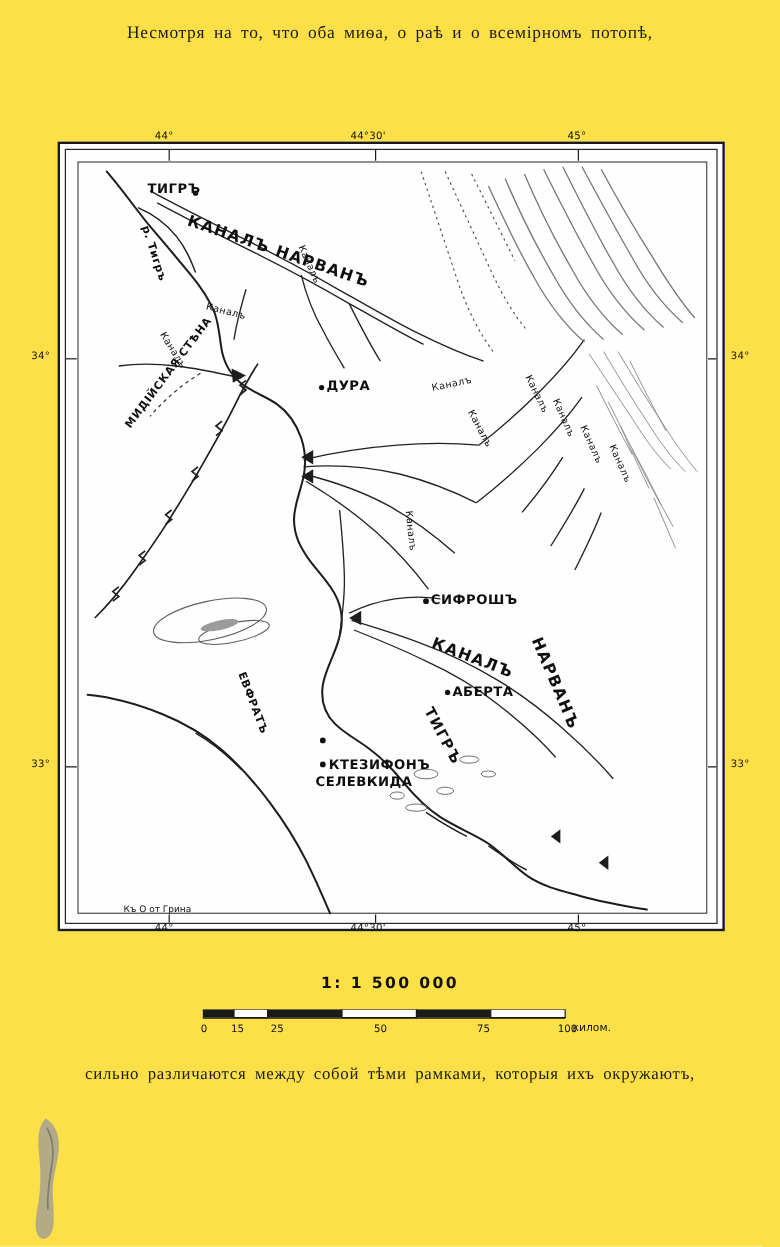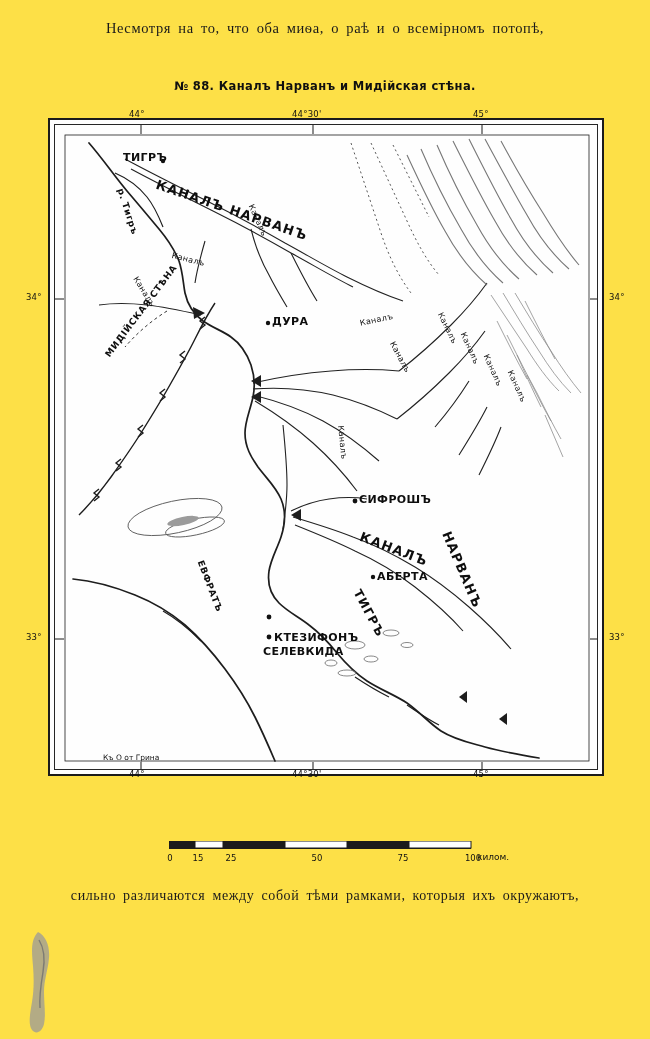--- a/index.html
+++ b/index.html
@@ -172,21 +172,20 @@
     height: 105px;
   }
 </style>
 </head>
 <body>
 
 <div class="page">
 
   <div class="body-line top-line">Несмотря  на  то,  что  оба  миѳа,  о  раѣ  и о  всемірномъ  потопѣ,</div>
 
-  <div class="fig-caption">№ 88.  Каналъ Нарванъ  и  Мидійская стѣна.</div>
 
   <div class="map-frame">
     <div class="map-inner">
 
       <svg class="map-svg" width="544" height="646" viewBox="0 0 544 646">
         <defs>
           <style>
             .riv { fill:none; stroke:#1d1d1d; stroke-width:1.7; stroke-linejoin:round; stroke-linecap:round; }
             .riv2 { fill:none; stroke:#1d1d1d; stroke-width:1.2; }
             .cnl { fill:none; stroke:#222; stroke-width:1.1; }
@@ -377,20 +376,21 @@
     <div class="grat" style="left:79px; top:649px;">44°</div>
     <div class="grat" style="left:242px; top:649px;">44°30'</div>
     <div class="grat" style="left:423px; top:649px;">45°</div>
 
     <div class="grat" style="left:-24px; top:172px;">34°</div>
     <div class="grat" style="left:-24px; top:512px;">33°</div>
     <div class="grat" style="left:559px; top:172px;">34°</div>
     <div class="grat" style="left:559px; top:512px;">33°</div>
   </div>
 
+  <div class="scale-text">1: 1 500 000</div>
 
   <div class="scalebar-wrap">
     <svg width="330" height="14" viewBox="0 0 330 14">
       <rect x="4" y="0" width="26" height="7" fill="#1b1b1b"></rect>
       <rect x="30" y="0" width="28" height="7" fill="#ffffff" stroke="#1b1b1b" stroke-width="1"></rect>
       <rect x="58" y="0" width="62" height="7" fill="#1b1b1b"></rect>
       <rect x="120" y="0" width="62" height="7" fill="#ffffff" stroke="#1b1b1b" stroke-width="1"></rect>
       <rect x="182" y="0" width="62" height="7" fill="#1b1b1b"></rect>
       <rect x="244" y="0" width="62" height="7" fill="#ffffff" stroke="#1b1b1b" stroke-width="1"></rect>
       <line x1="4" y1="7.5" x2="306" y2="7.5" stroke="#1b1b1b" stroke-width="1"></line>

